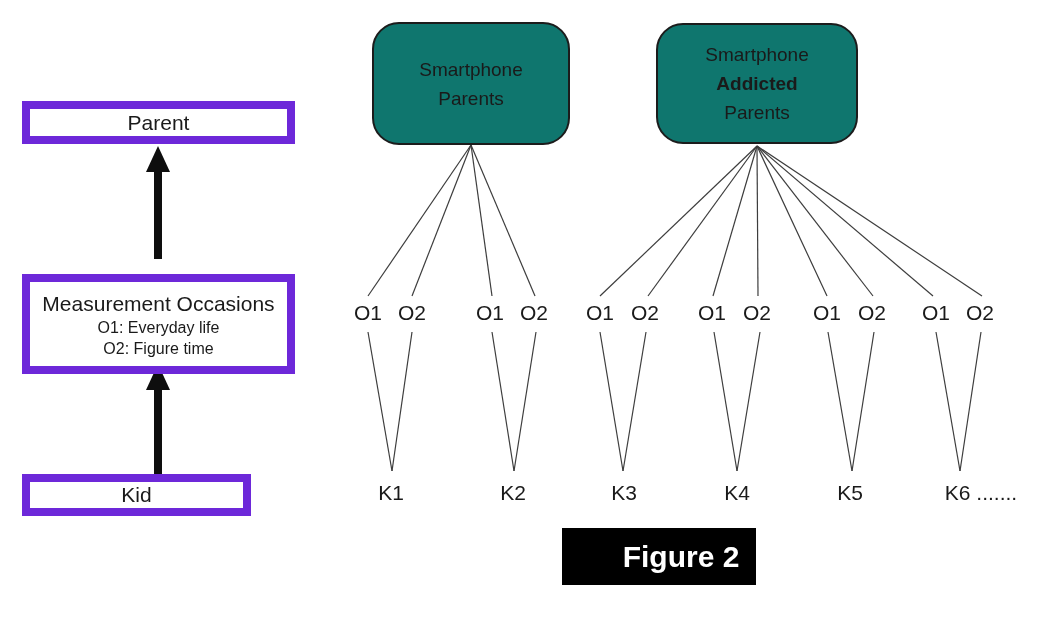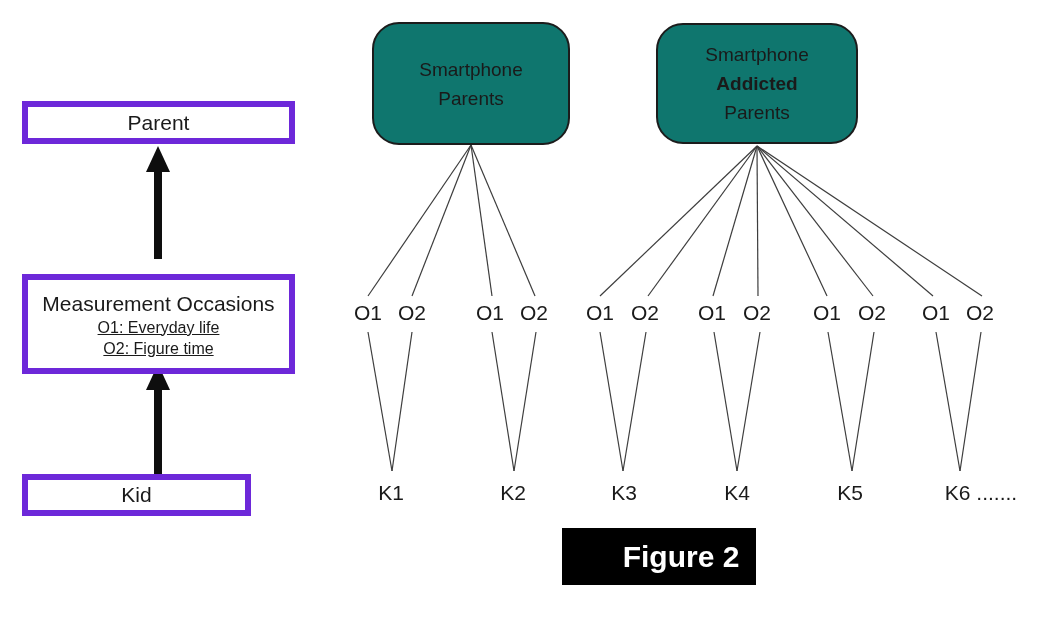--- a/index.html
+++ b/index.html
@@ -9,36 +9,36 @@
     height: 620px;
     background: var(--background, #ffffff);
     font-family: "Liberation Sans", sans-serif;
     color: #1a1a1a;
     overflow: hidden;
   }
   .lines-svg { position: absolute; left: 0; top: 0; }
   .box {
     position: absolute;
     box-sizing: border-box;
-    border: 6px solid #6d28d9;
+    border: 8px solid #6d28d9;
     background: #ffffff;
     display: flex;
     align-items: center;
     justify-content: center;
     text-align: center;
     font-size: 21px;
   }
   .box--parent  { left: 22px;  top: 101px; width: 273px; height: 43px; }
   .box--kid     { left: 22px;  top: 474px; width: 229px; height: 42px; }
   .box--measure {
     left: 22px; top: 259px; width: 273px; height: 100px;
     flex-direction: column; justify-content: center; margin-top: 15px;
   }
   .measure-title { font-size: 21px; line-height: 27px; }
-  .measure-sub   { font-size: 16px; line-height: 21px; text-decoration: underline; }
+  .measure-sub   { font-size: 16px; line-height: 21px; }
   .gbox {
     position: absolute;
     box-sizing: border-box;
     border: 2px solid #1c1c1c;
     border-radius: 27px;
     background: #0f766e;
     display: flex;
     flex-direction: column;
     align-items: center;
     justify-content: center;

